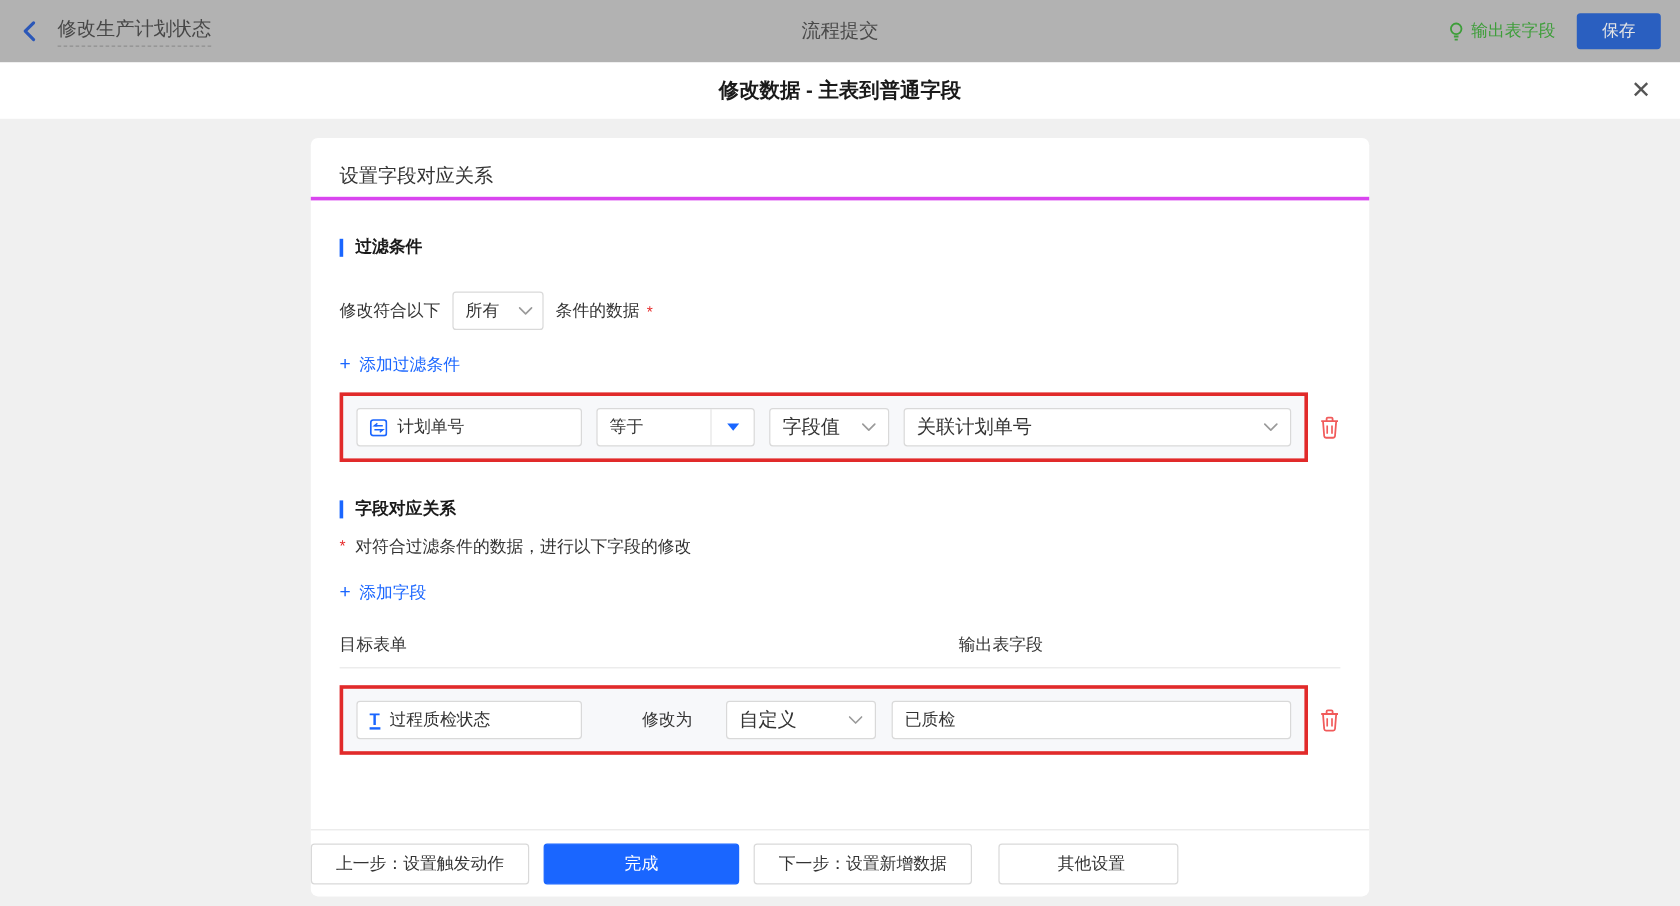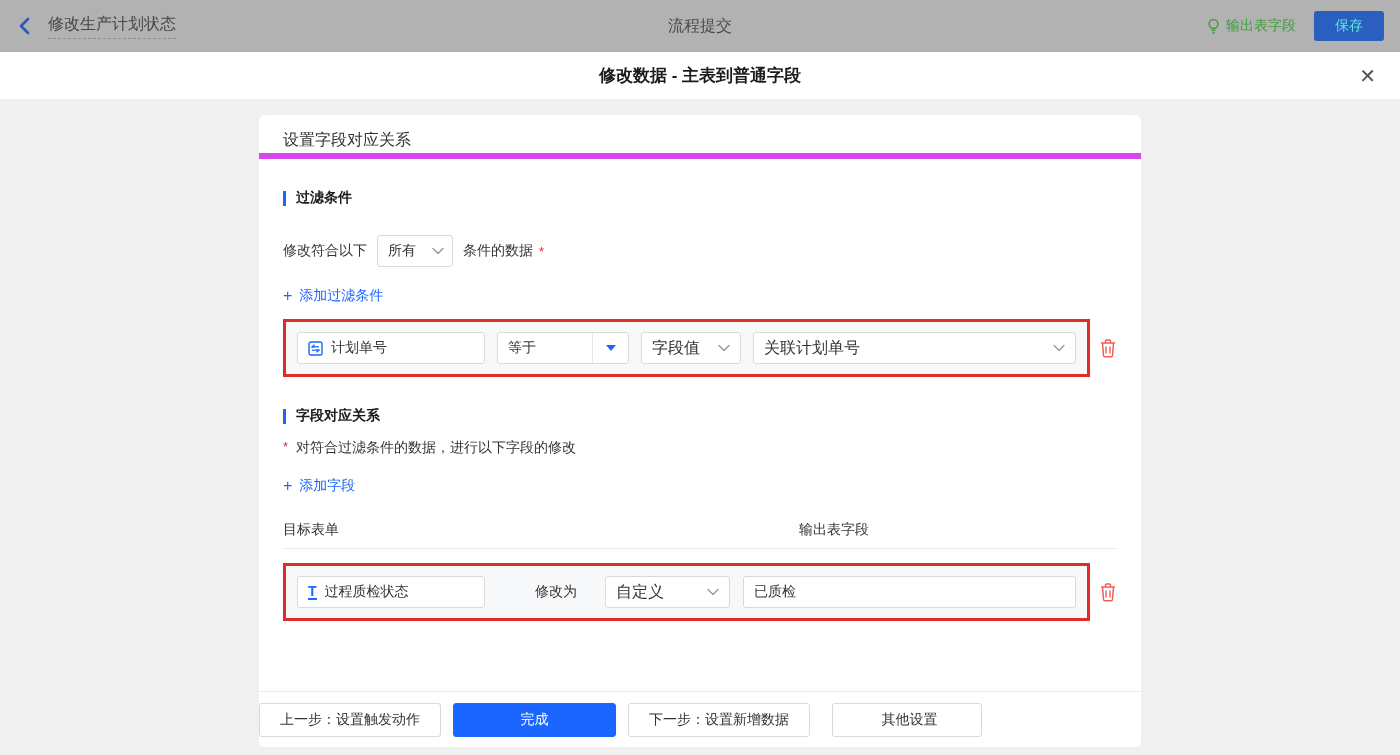--- a/index.html
+++ b/index.html
@@ -10,37 +10,37 @@
   .topbar { height:52px; background:#b2b2b2; display:flex; align-items:center;
     padding:0 16px; position:relative; }
   .topbar-left { display:flex; align-items:center; gap:12px; }
   .back-icon { width:20px; height:20px; cursor:pointer; display:flex; align-items:center; }
   .topbar-title { font-size:16px; color:#474747; padding-bottom:3px;
     border-bottom:1px dashed #8f8f8f; }
   .topbar-center { position:absolute; left:0; right:0; text-align:center;
     font-size:16px; color:#4a4a4a; pointer-events:none; }
   .topbar-right { margin-left:auto; display:flex; align-items:center; gap:18px; z-index:1; }
   .guide { display:flex; align-items:center; gap:5px; color:#3d9e39; font-size:14px; cursor:pointer; }
-  .save-btn { background:#2a5fc0; color:#5eead4; border:none; border-radius:3px;
+  .save-btn { background:#2a5fc0; color:#e5e5e5; border:none; border-radius:3px;
     width:70px; height:30px; font-size:14px; cursor:pointer; }
 
   
   .dialog-header { height:48px; background:#fff; position:relative;
     display:flex; align-items:center; justify-content:center;
     border-bottom:1px solid #f0f0f0; }
   .dialog-title { font-size:17px; font-weight:bold; color:#1a1a1a; }
   .close-btn { position:absolute; right:24px; top:12px; font-size:20px; color:#555;
     cursor:pointer; line-height:24px; }
 
   
   .content { height:662px; background:#f0f0f0; }
   .card { width:882px; height:632px; margin:15px auto 0; background:#fff;
     border-radius:6px; display:flex; flex-direction:column; }
-  .card-header { height:44px; line-height:50px; padding:0 24px; font-size:16px;
-    color:#333; border-bottom:6px solid #d946ef; }
+  .card-header { height:52px; line-height:50px; padding:8px 24px; font-size:16px;
+    color:#333; border-bottom:3px solid #d946ef; }
   .card-body { flex:1; padding:0 24px; }
 
   .section-title { display:flex; align-items:center; margin-top:30px; }
   .blue-bar { width:3px; height:15px; background:#1a66ff; margin-right:10px; }
   .section-title b { font-size:14px; color:#1a1a1a; }
 
   .match-row { display:flex; align-items:center; margin-top:28px; font-size:14px; color:#333; }
   .mini-select { width:76px; height:32px; border:1px solid #d9d9d9; border-radius:3px;
     display:flex; align-items:center; justify-content:space-between;
     padding:0 8px 0 10px; margin:0 10px; cursor:pointer; background:#fff; }

